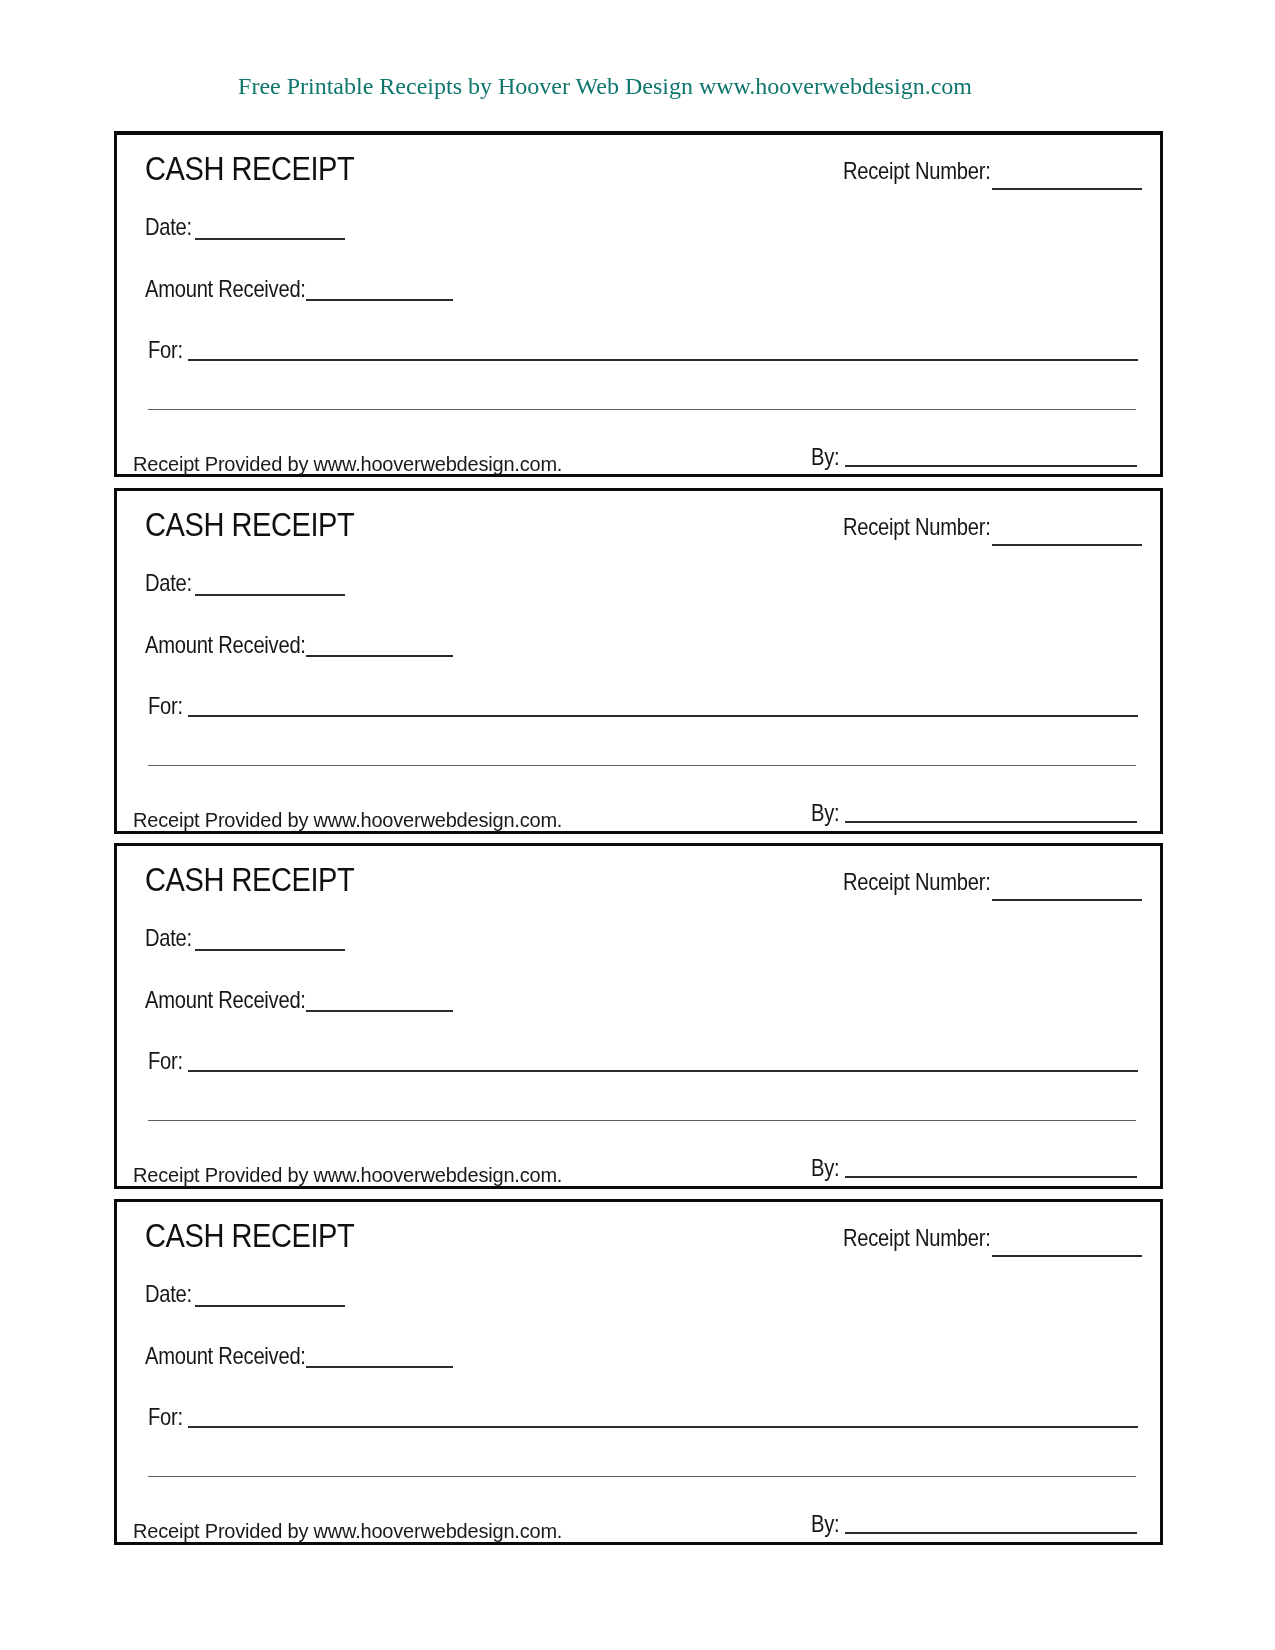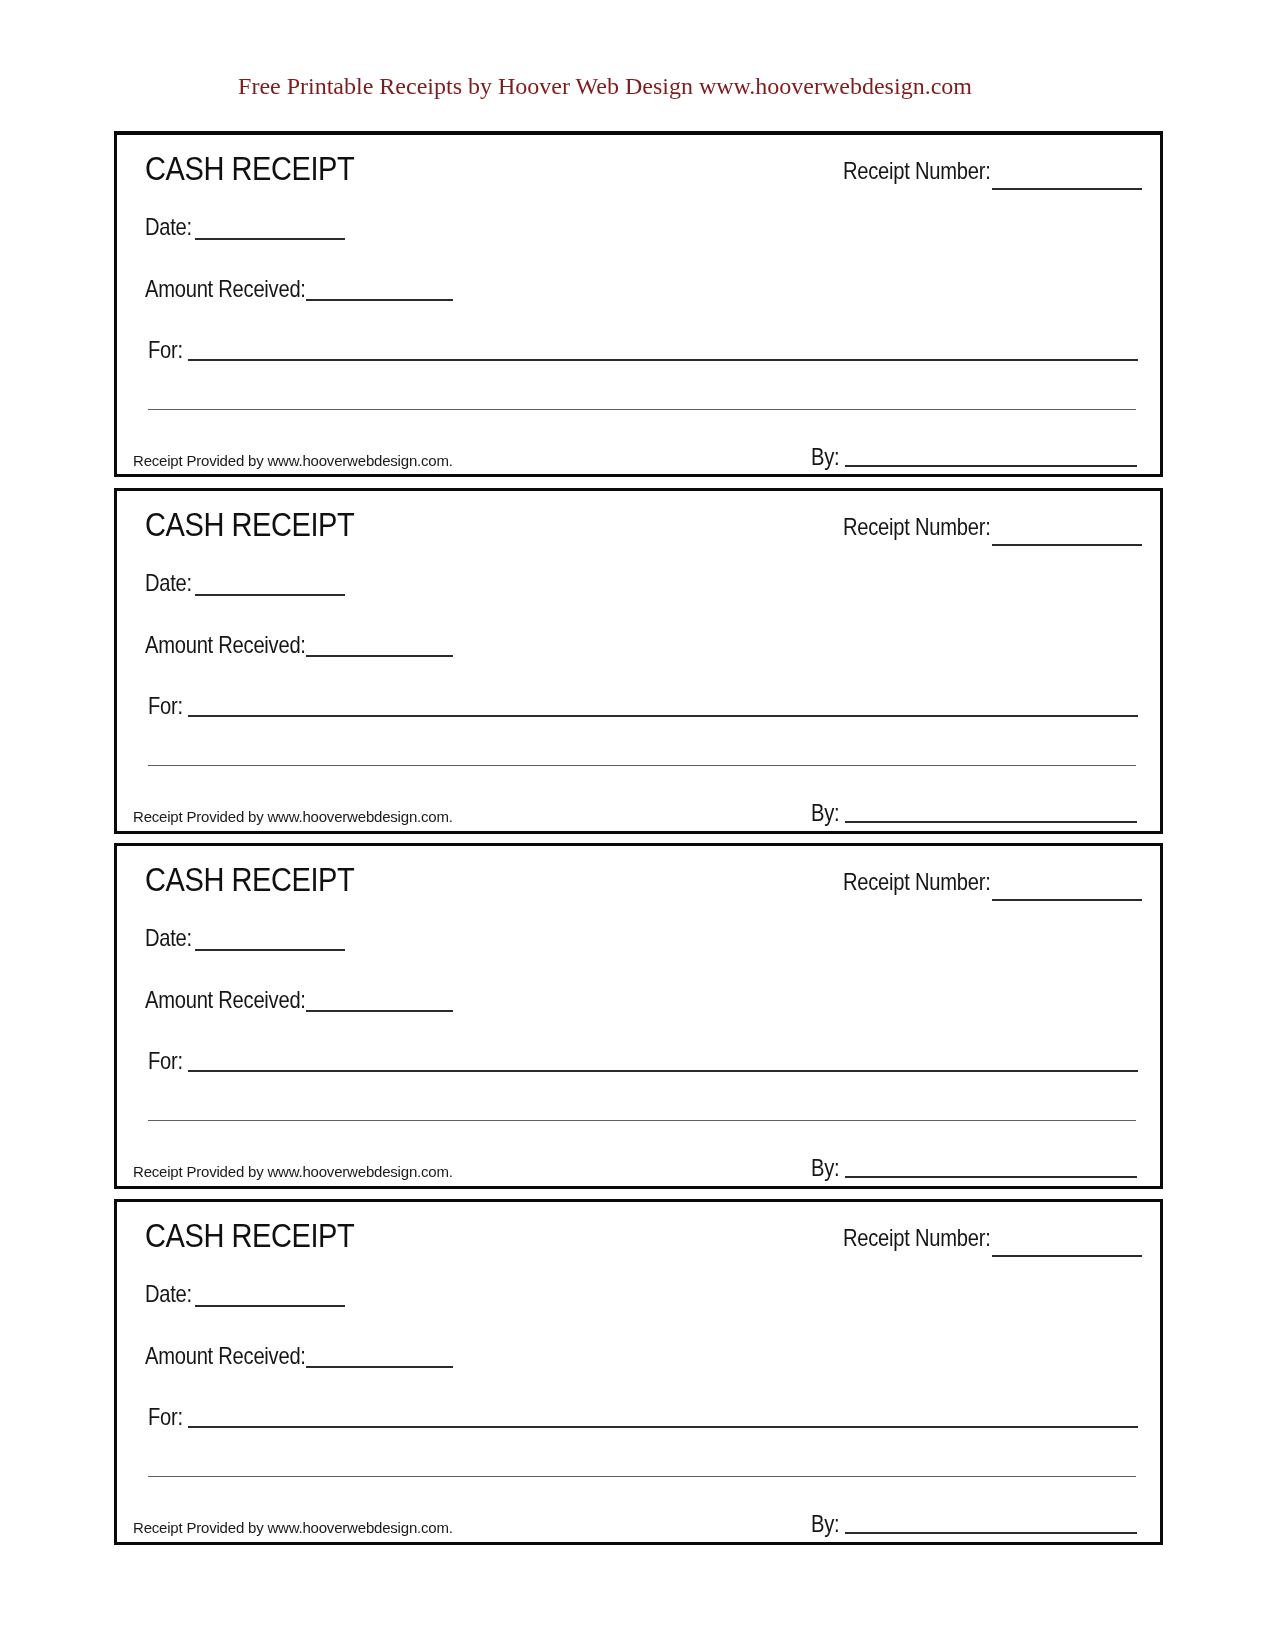--- a/index.html
+++ b/index.html
@@ -11,21 +11,21 @@
     position:relative;
     overflow:hidden;
   }
   .page { position:absolute; inset:0; }
 
   .page-header {
     position:absolute; top:72px; left:5px; width:1200px;
     text-align:center;
     font-family:"Liberation Serif", serif;
     font-size:24px; line-height:1.2;
-    color:#7f1d1d;
+    color:#0f766e;
     white-space:nowrap;
   }
 
   .receipt {
     position:absolute; left:106px; width:1049px; height:346px;
     border:3px solid #0a0a0a;
     box-sizing:border-box;
     background:#ffffff;
     margin-left:8px;
   }
@@ -61,21 +61,21 @@
   }
   .rn-line     { left:875px; top:53px;  width:150px; }
   .date-line   { left:78px;  top:103px; width:150px; }
   .amount-line { left:189px; top:164px; width:147px; }
   .for-line    { left:71px;  top:224px; width:950px; }
   .cont-line   { left:31px;  top:274px; width:988px; height:1px; background:#5f5f5f; }
   .by-line     { left:728px; top:330px; width:292px; }
 
   .credit {
     position:absolute; left:16px; top:318px;
-    font-size:15px; line-height:1.1;
+    font-size:20px; line-height:1.1;
     letter-spacing:-0.2px; white-space:nowrap;
     color:#1a1a1a;
   }
 </style>
 </head>
 <body>
 
 <div class="page">
 
   <div class="page-header">Free Printable Receipts by Hoover Web Design www.hooverwebdesign.com</div>

